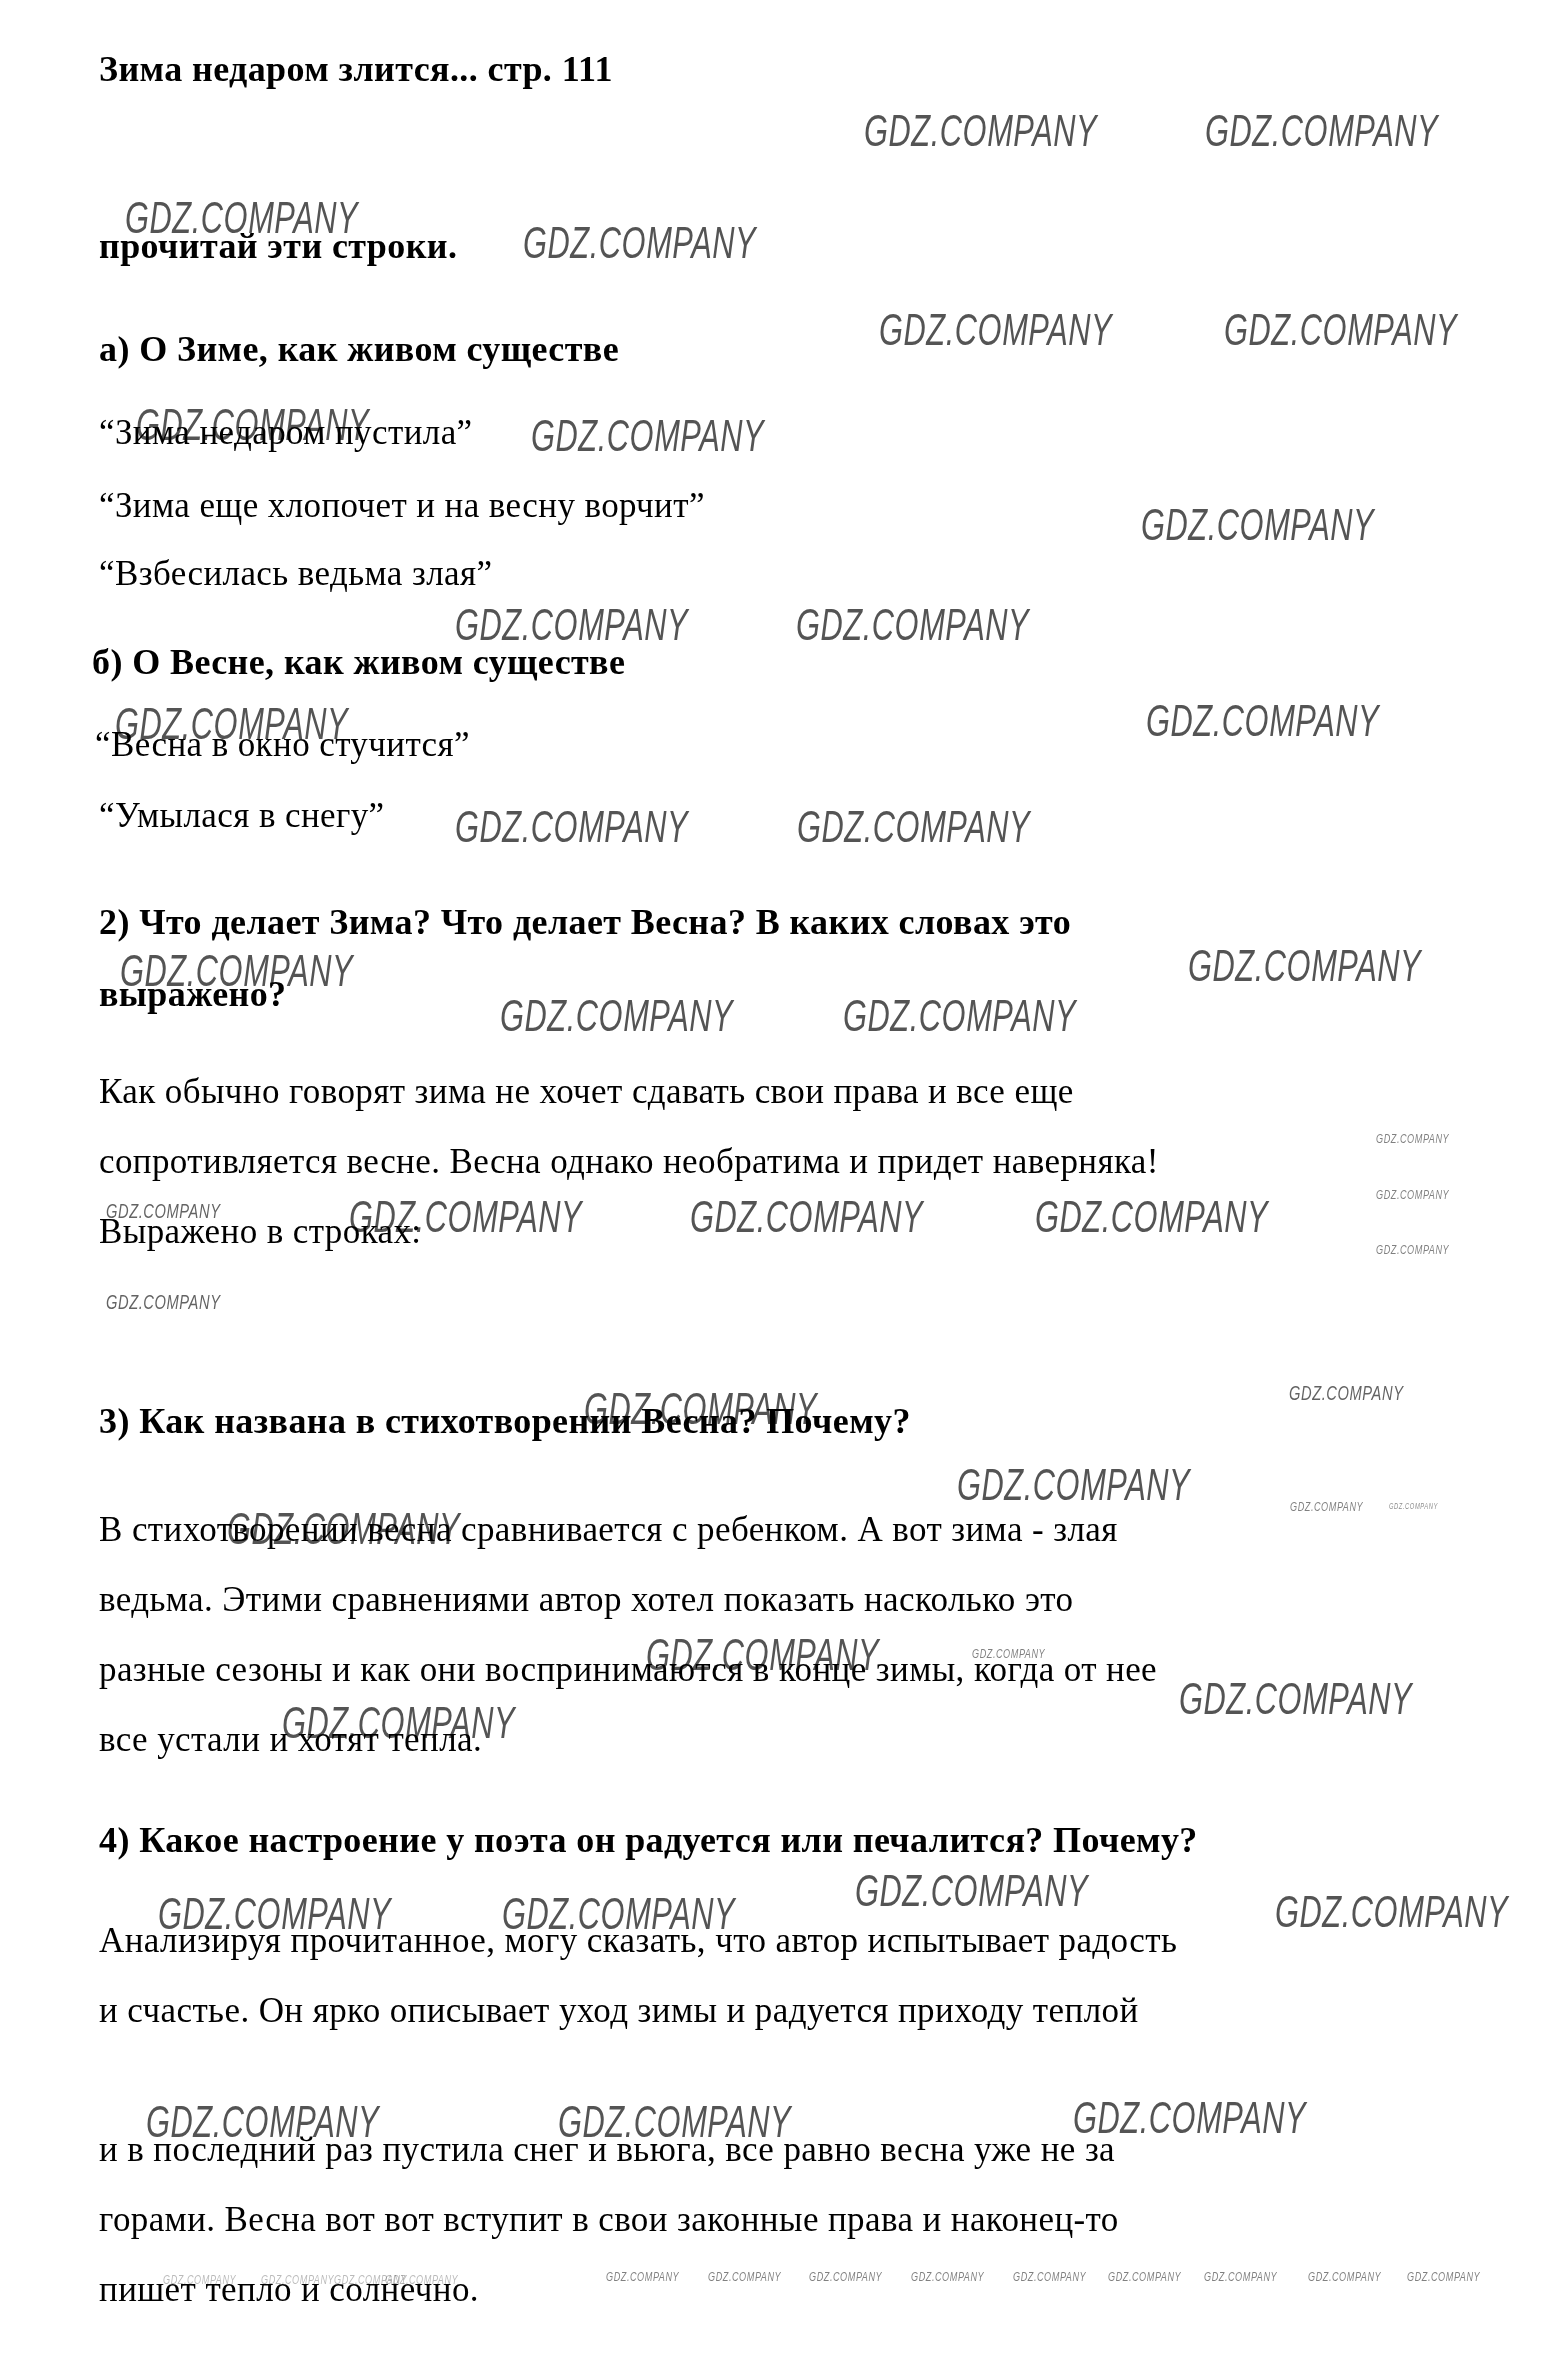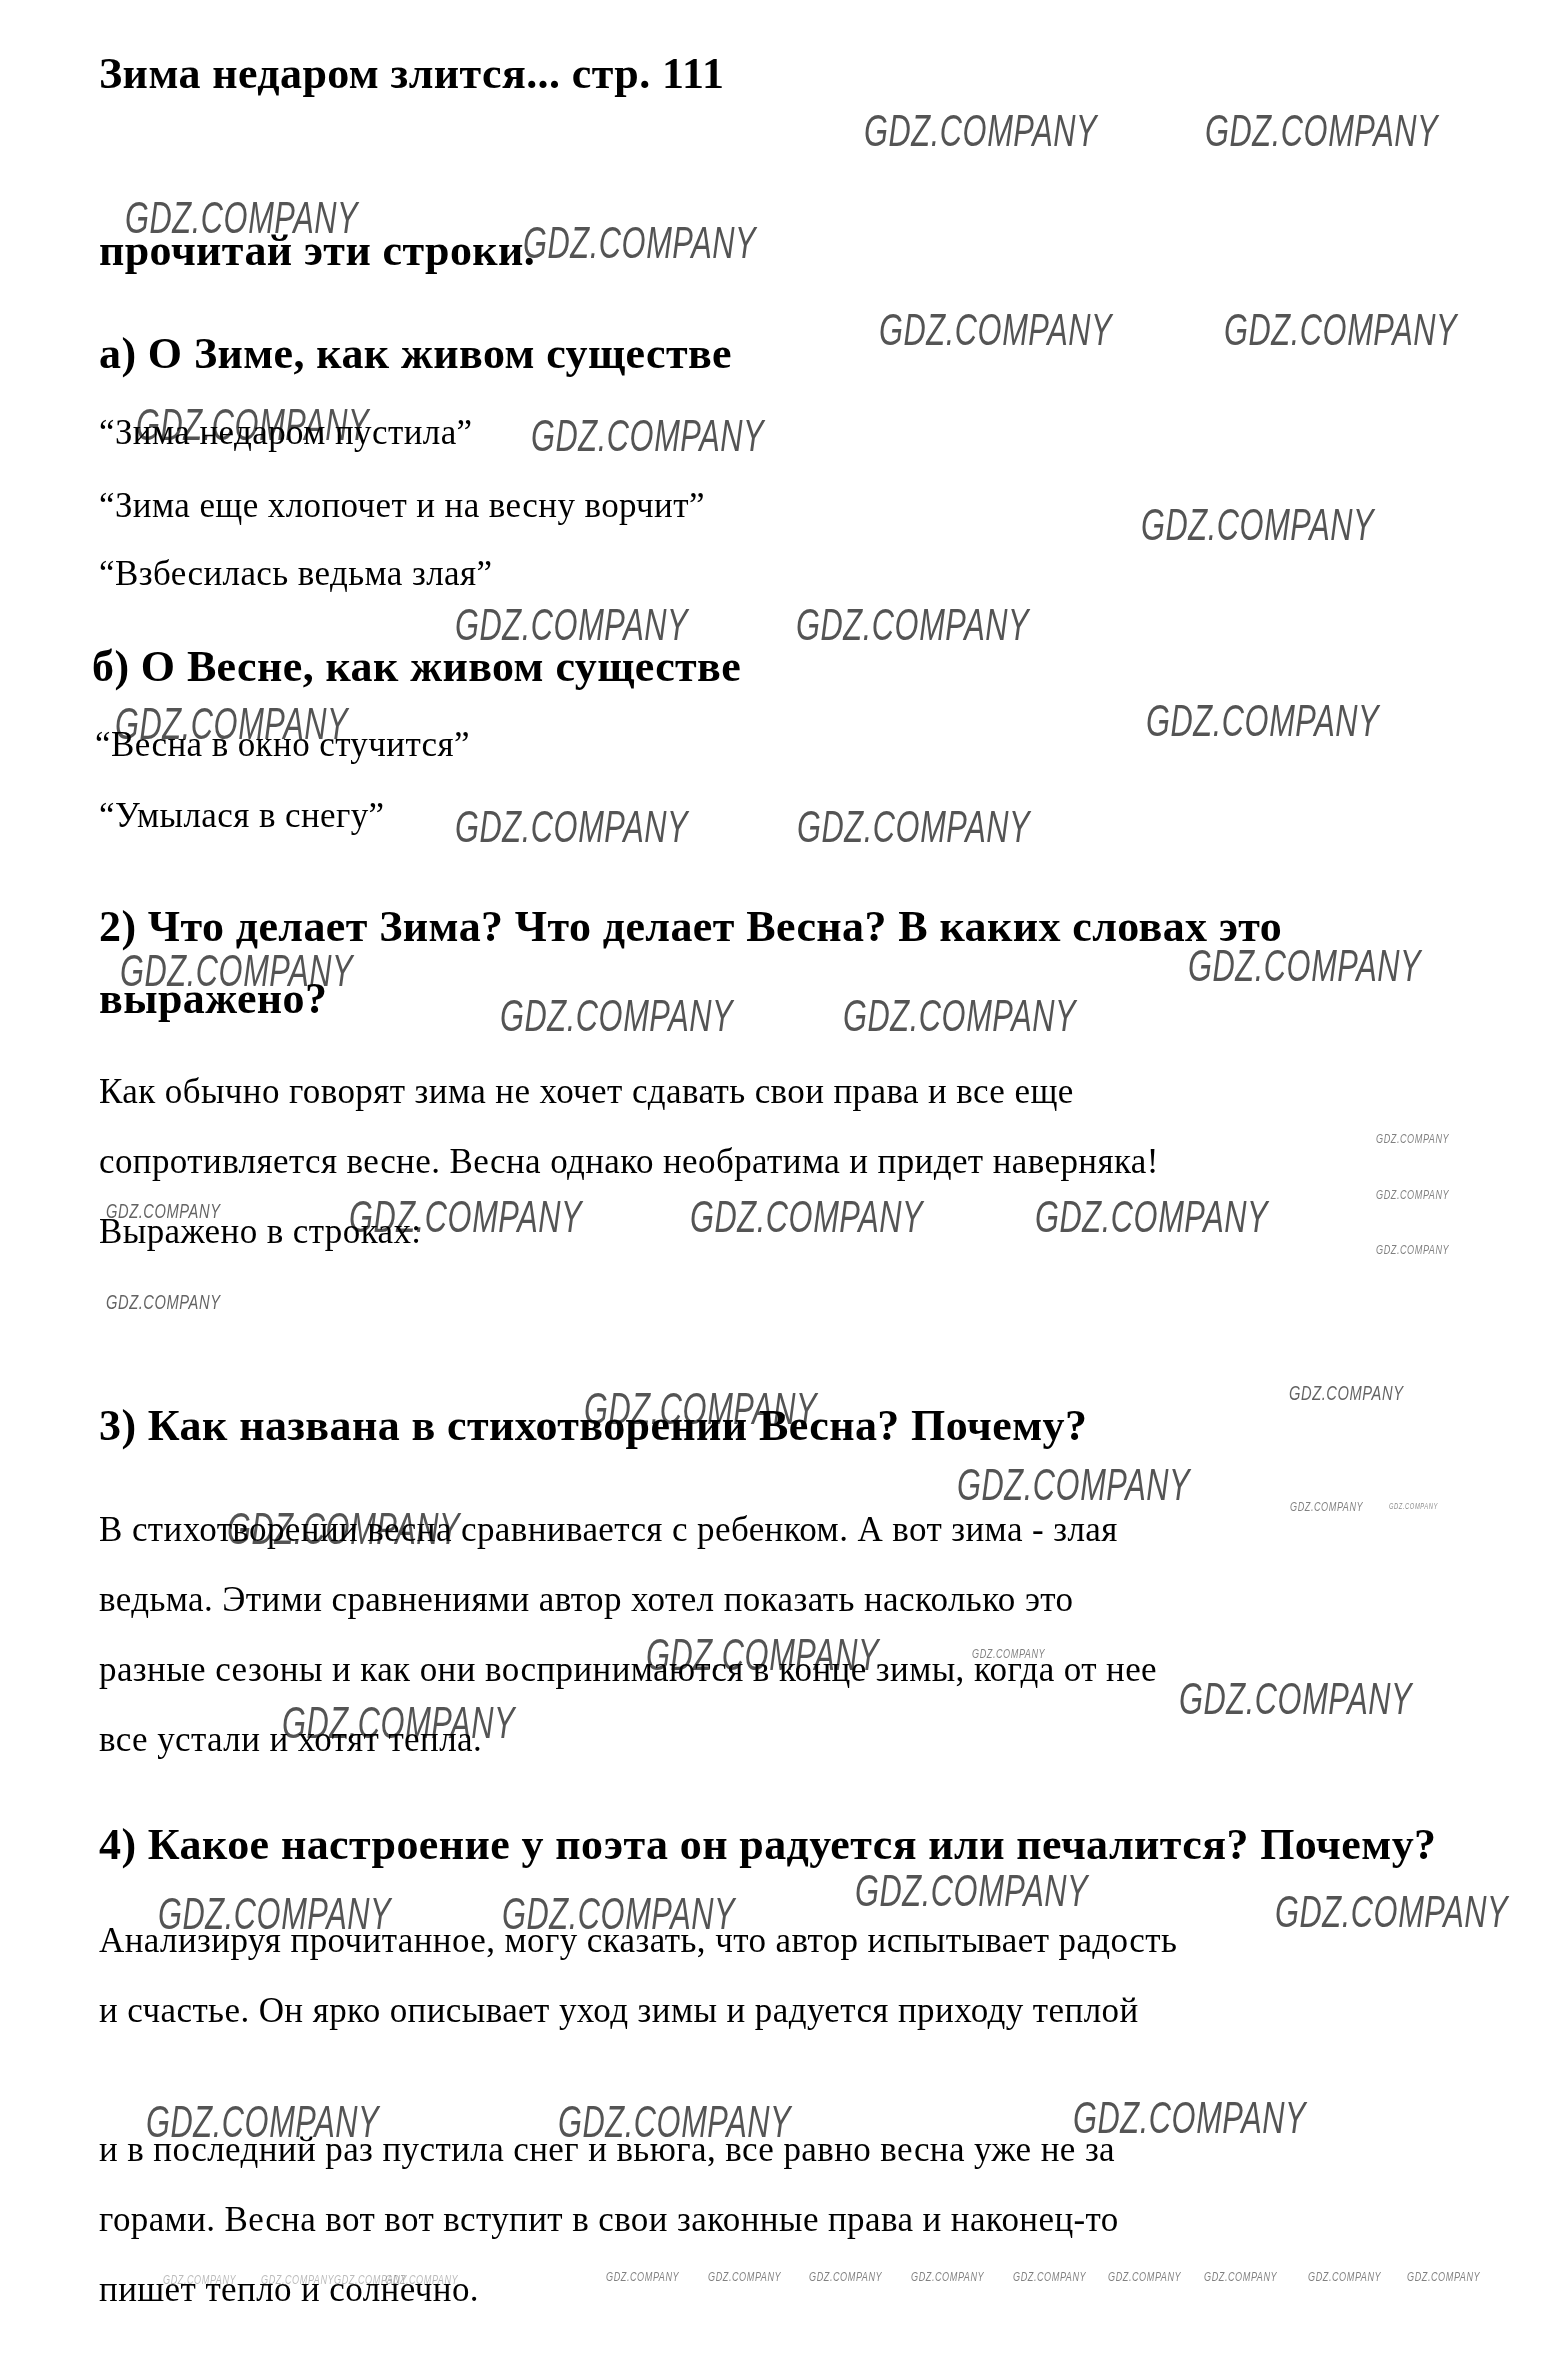--- a/index.html
+++ b/index.html
@@ -12,21 +12,21 @@
     color:#000;
     overflow:hidden;
   }
   .ln {
     position:absolute;
     white-space:nowrap;
     font-size:35px;
     letter-spacing:0.4px;
     line-height:1.1;
   }
-  .bold { font-weight:bold; font-size:44px; }
+  .bold { font-weight:bold; font-size:36px; }
   .wm {
     position:absolute;
     font-family:"Liberation Sans", sans-serif;
     color:#3d3d3d;
     transform:scaleX(.7);
     transform-origin:left top;
     white-space:nowrap;
     letter-spacing:0.8px;
     pointer-events:none;
   }

